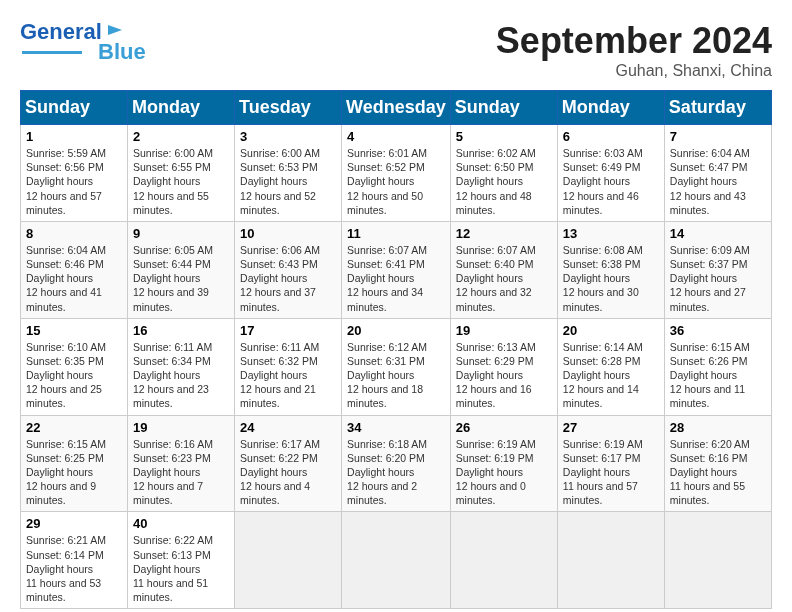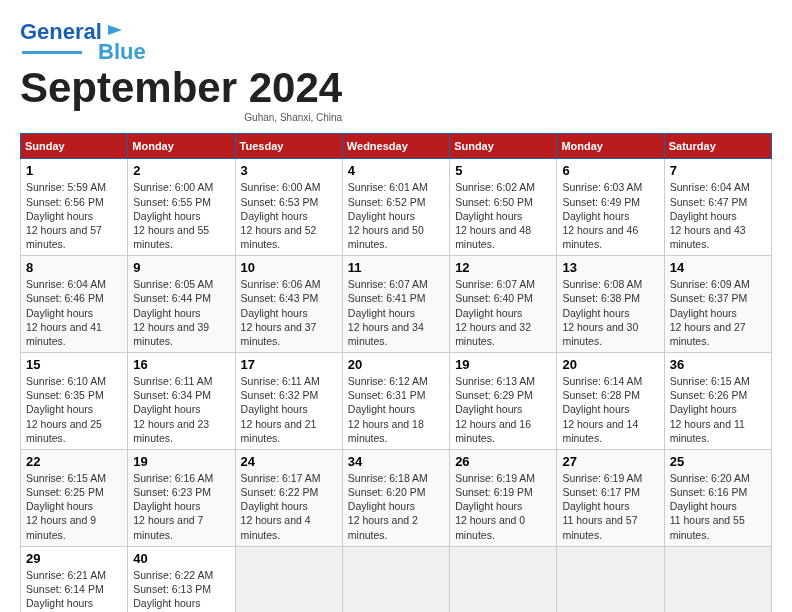--- a/index.html
+++ b/index.html
@@ -8,57 +8,56 @@
       background: #fff;
       width: 792px;
       min-height: 612px;
       padding: 20px;
     }
     .header {
       display: flex;
       justify-content: space-between;
       align-items: flex-start;
       margin-bottom: 10px;
-      flex-direction: column;
     }
     .logo {
       display: flex;
       flex-direction: column;
       align-items: flex-start;
     }
     .logo-text {
       font-size: 22px;
       font-weight: bold;
       color: #333;
       line-height: 1.1;
     }
     .logo-text span.blue { color: #1a5fb4; }
     .title-block {
       text-align: right;
     }
     .month-title {
-      font-size: 42px;
+      font-size: 36px;
       font-weight: bold;
       color: #222;
     }
     .location {
-      font-size: 10px;
+      font-size: 16px;
       color: #555;
     }
     table {
       width: 100%;
       border-collapse: collapse;
       font-size: 10.5px;
     }
     th {
-      background: #b91c1c;
+      background: #0369a1;
       color: #fff;
       padding: 6px 4px;
       text-align: left;
-      font-size: 11px;
+      font-size: 18px;
       font-weight: bold;
       border: 1px solid #1a5fb4;
     }
     td {
       border: 1px solid #ccc;
       vertical-align: top;
       padding: 4px 5px;
       width: 14.28%;
       min-height: 80px;
       height: 90px;
@@ -229,21 +228,21 @@
       </td>
         <td>
         <span class="day-num">26</span>
         <span class="cell-text">Sunrise: 6:19 AM<br>Sunset: 6:19 PM<br>Daylight hours<br>12 hours and 0 minutes.</span>
       </td>
         <td>
         <span class="day-num">27</span>
         <span class="cell-text">Sunrise: 6:19 AM<br>Sunset: 6:17 PM<br>Daylight hours<br>11 hours and 57 minutes.</span>
       </td>
         <td>
-        <span class="day-num">25</span>
+        <span class="day-num">28</span>
         <span class="cell-text">Sunrise: 6:20 AM<br>Sunset: 6:16 PM<br>Daylight hours<br>11 hours and 55 minutes.</span>
       </td>
       </tr>
       <tr>
         <td>
         <span class="day-num">29</span>
         <span class="cell-text">Sunrise: 6:21 AM<br>Sunset: 6:14 PM<br>Daylight hours<br>11 hours and 53 minutes.</span>
       </td>
         <td>
         <span class="day-num">40</span>

